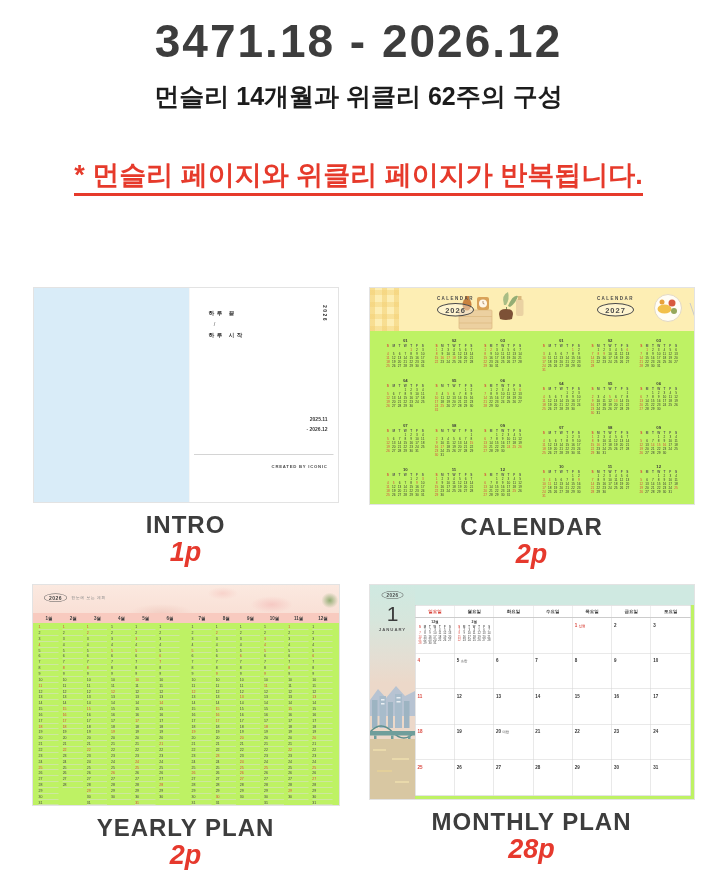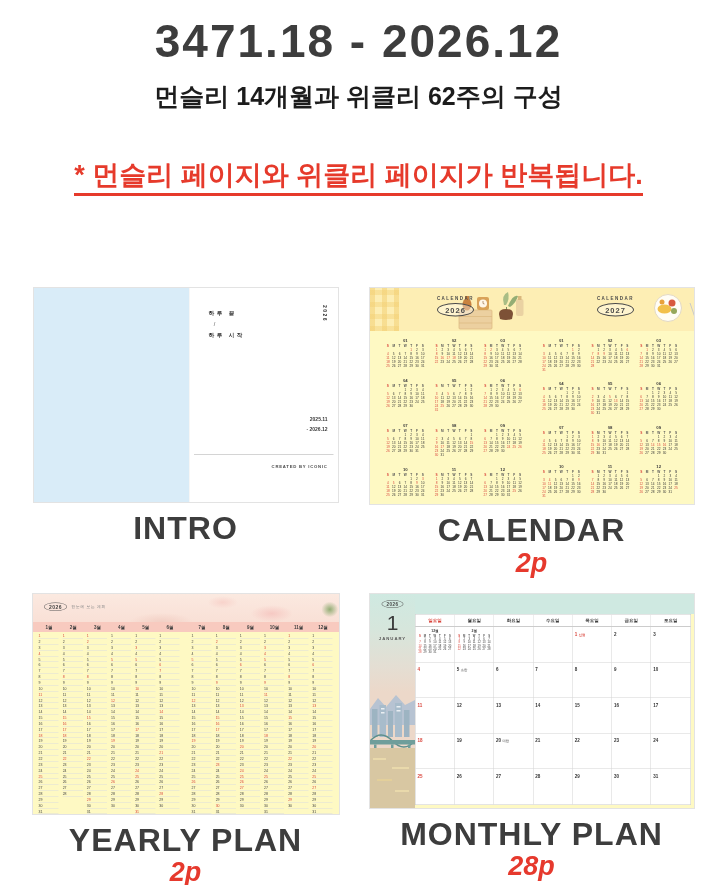--- a/index.html
+++ b/index.html
@@ -10,23 +10,23 @@
   }
   
   .page-title { font-size:46px; font-weight:800; color:#3d3d3d; text-align:center; margin-top:14px; letter-spacing:2px; }
   .page-subtitle { font-size:25px; font-weight:800; color:#1c1c1c; text-align:center; margin-top:12px; }
   .page-notice { text-align:center; margin-top:44px; }
   .page-notice span { font-size:27px; font-weight:700; color:#e63a2b; border-bottom:3px solid #e63a2b; padding-bottom:3px; }
   
   .preview-grid { display:grid; grid-template-columns:332px 332px; justify-content:center; column-gap:14px; row-gap:14px; margin-top:94px; }
   .card { display:flex; flex-direction:column; align-items:center; }
   .card-caption { text-align:center; }
-  .card-label { font-size:32px; font-weight:800; color:#3d3d3d; letter-spacing:1px; margin-top:9px; line-height:1.05; }
+  .card-label { font-size:24px; font-weight:800; color:#3d3d3d; letter-spacing:1px; margin-top:9px; line-height:1.05; }
   .card-pages { font-size:27px; font-weight:800; font-style:italic; color:#e6392d; line-height:1.15; }
-  .preview-frame { border:1px solid #e3e3e3; position:relative; overflow:hidden; background:#fef9c3; }
+  .preview-frame { border:1px solid #e3e3e3; position:relative; overflow:hidden; background:#bef264; }
   .intro-frame   { width:306px; height:216px; }
   .calendar-frame{ width:326px; height:218px; }
   .yearly-frame  { width:308px; height:222px; }
   .monthly-frame { width:326px; height:216px; }
   .inner { position:absolute; left:0; top:0; width:200%; height:200%; transform:scale(.5); transform-origin:0 0; }
   
   .intro-left  { position:absolute; left:0; top:0; width:51%; height:100%; background:#d9ecf8; }
   .intro-right { position:absolute; right:0; top:0; width:49%; height:100%; background:#fff; border-left:1px solid #ededed; }
   .intro-title { position:absolute; left:13%; top:9%; font-size:11px; letter-spacing:5px; color:#2e2e2e; font-weight:700; line-height:2.0; }
   .intro-title .slash { display:block; margin-left:10px; letter-spacing:0; font-weight:400; color:#555; }
@@ -119,20 +119,21 @@
             <div>2025.11</div>
             <div>- 2026.12</div>
           </div>
           <div class="intro-rule"></div>
           <div class="intro-credit">CREATED BY ICONIC</div>
         </div>
       </div>
     </div>
     <div class="card-caption">
       <div class="card-label">INTRO</div>
+      <div class="card-pages">1p</div>
     </div>
   </div>
 
   <div class="card">
     <div class="preview-frame calendar-frame">
       <div class="inner">
         <div class="cal-band">
           <div class="cal-plaid"></div>
           <svg class="cal-art" width="652" height="86" viewBox="0 0 652 86">
 

